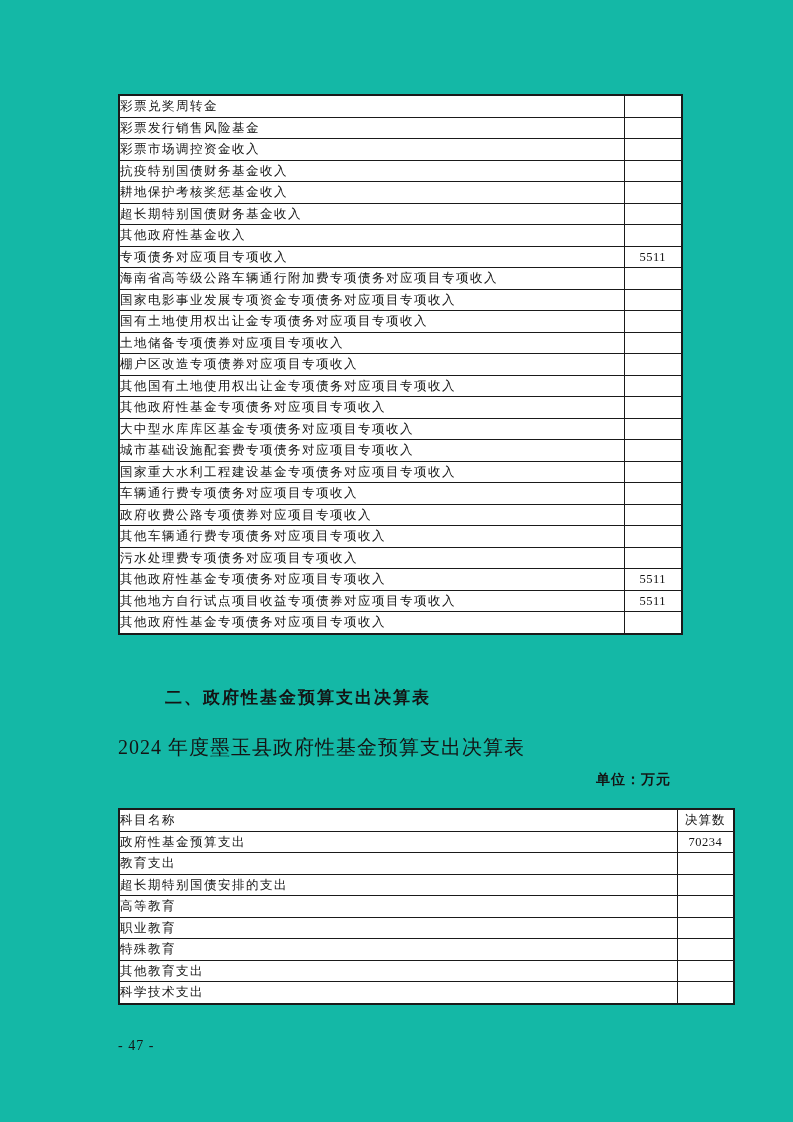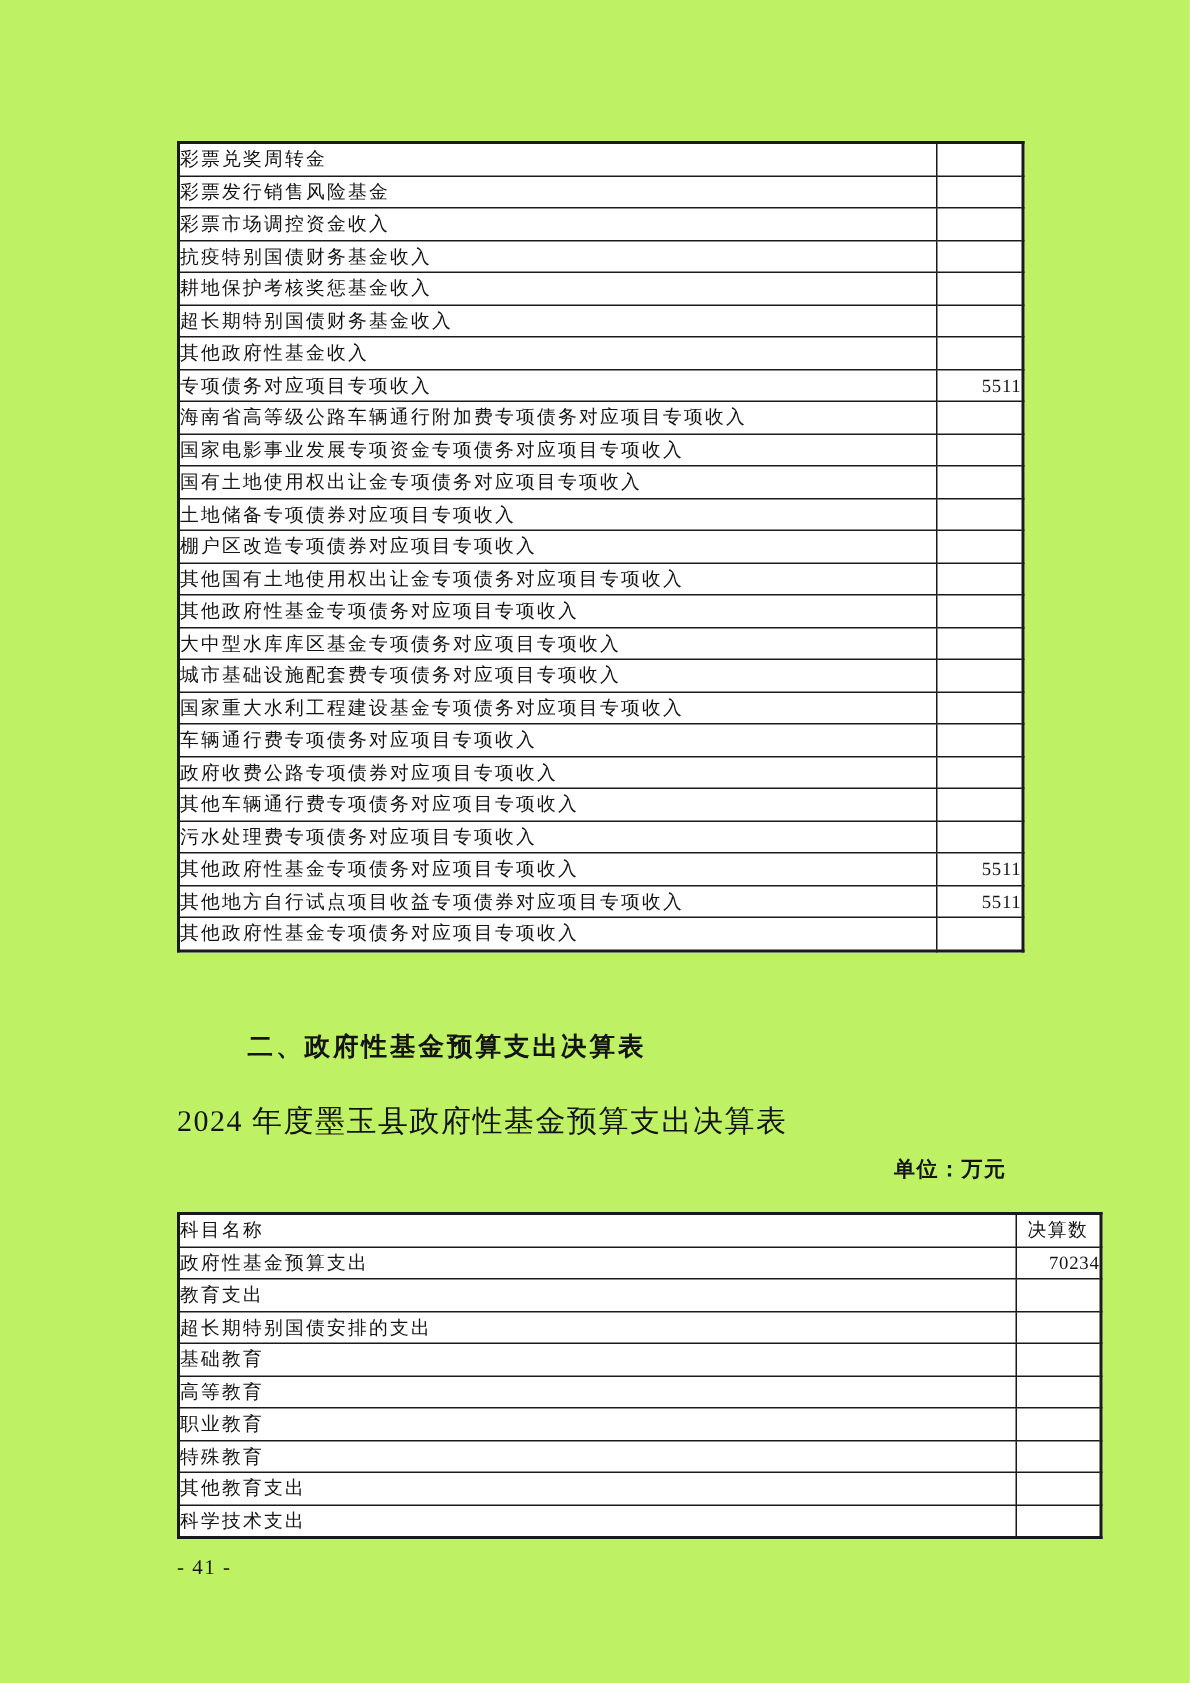--- a/index.html
+++ b/index.html
@@ -4,21 +4,21 @@
 <style>
   html, body { margin: 0; padding: 0; }
   body {
     width: 793px; height: 1122px;
     background: #ffffff;
     position: relative;
     font-family: "Liberation Serif", "DejaVu Serif", serif;
     color: #141414;
     overflow: hidden;
   }
-  .page { position: absolute; inset: 0; background: #bef264; }
+  .page { position: absolute; inset: 0; background: #14b8a6; }
 
   table.budget {
     position: absolute;
     border-collapse: collapse;
     table-layout: fixed;
     background: #ffffff;
     border: 2px solid #1a1a1a;
   }
   table.budget td, table.budget th {
     border: 1px solid #1a1a1a;
@@ -28,21 +28,21 @@
     font-size: 12.5px;
     font-weight: normal;
     white-space: nowrap;
     overflow: hidden;
     vertical-align: middle;
   }
   table.t1 { left: 118px; top: 94px; width: 563px; }
   table.t2 { left: 118px; top: 808px; width: 615px; }
 
   td.label, th.label { text-align: left; letter-spacing: 1.5px; }
-  td.value { text-align: right; padding-right: 5px; letter-spacing: 0.5px; margin-left: 40px; }
+  td.value { text-align: center; padding-right: 5px; letter-spacing: 0.5px; margin-left: 40px; }
   th.value { text-align: center; letter-spacing: 1px; margin-top: 44px; }
   .ind0 { padding-left: 4px; }
   .ind1 { padding-left: 14px; }
   .ind2 { padding-left: 26px; }
 
   .section-heading {
     position: absolute;
     left: 165px; top: 686px;
     font-family: "Liberation Sans", "DejaVu Sans", sans-serif;
     font-weight: bold;
@@ -212,24 +212,20 @@
         </tr>
         <tr>
           <td class="label ind0">教育支出</td>
           <td class="value"></td>
         </tr>
         <tr>
           <td class="label ind1">超长期特别国债安排的支出</td>
           <td class="value"></td>
         </tr>
         <tr>
-          <td class="label ind2">基础教育</td>
-          <td class="value"></td>
-        </tr>
-        <tr>
           <td class="label ind2">高等教育</td>
           <td class="value"></td>
         </tr>
         <tr>
           <td class="label ind2">职业教育</td>
           <td class="value"></td>
         </tr>
         <tr>
           <td class="label ind2">特殊教育</td>
           <td class="value"></td>
@@ -238,15 +234,15 @@
           <td class="label ind2">其他教育支出</td>
           <td class="value"></td>
         </tr>
         <tr>
           <td class="label ind0">科学技术支出</td>
           <td class="value"></td>
         </tr>
       </tbody>
   </table>
 
-  <div class="page-number">- 41 -</div>
+  <div class="page-number">- 47 -</div>
 
 </div>
 
 </body></html>

